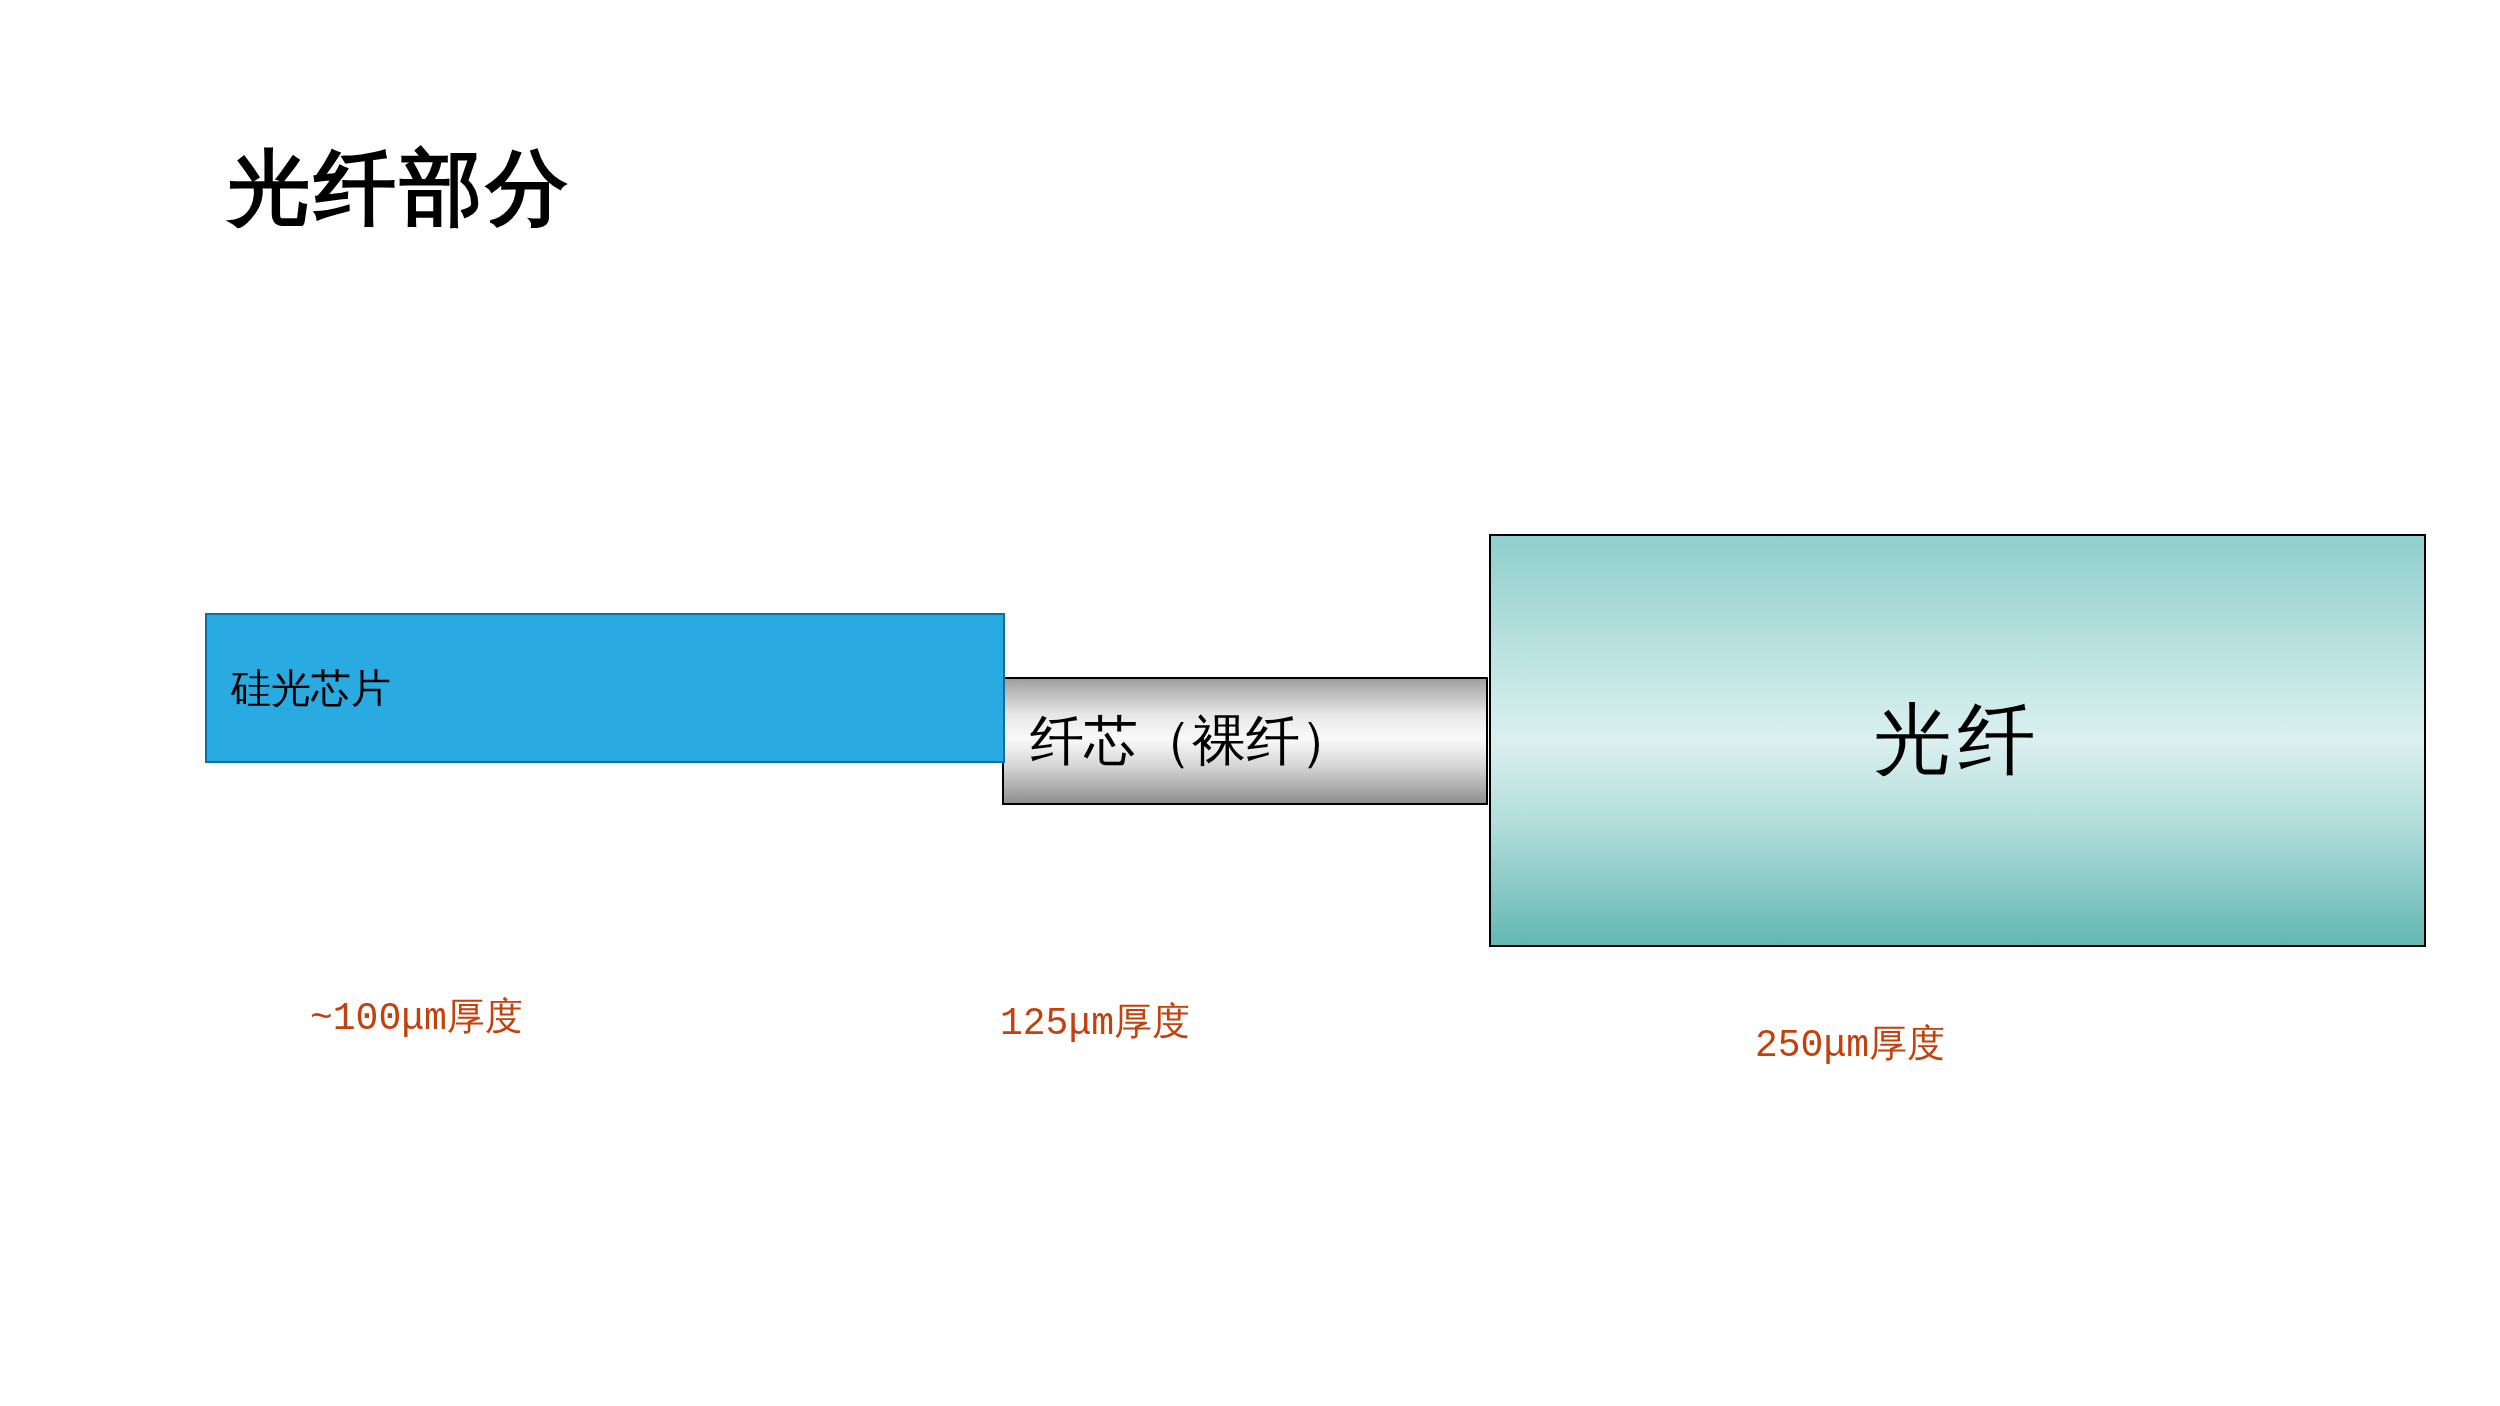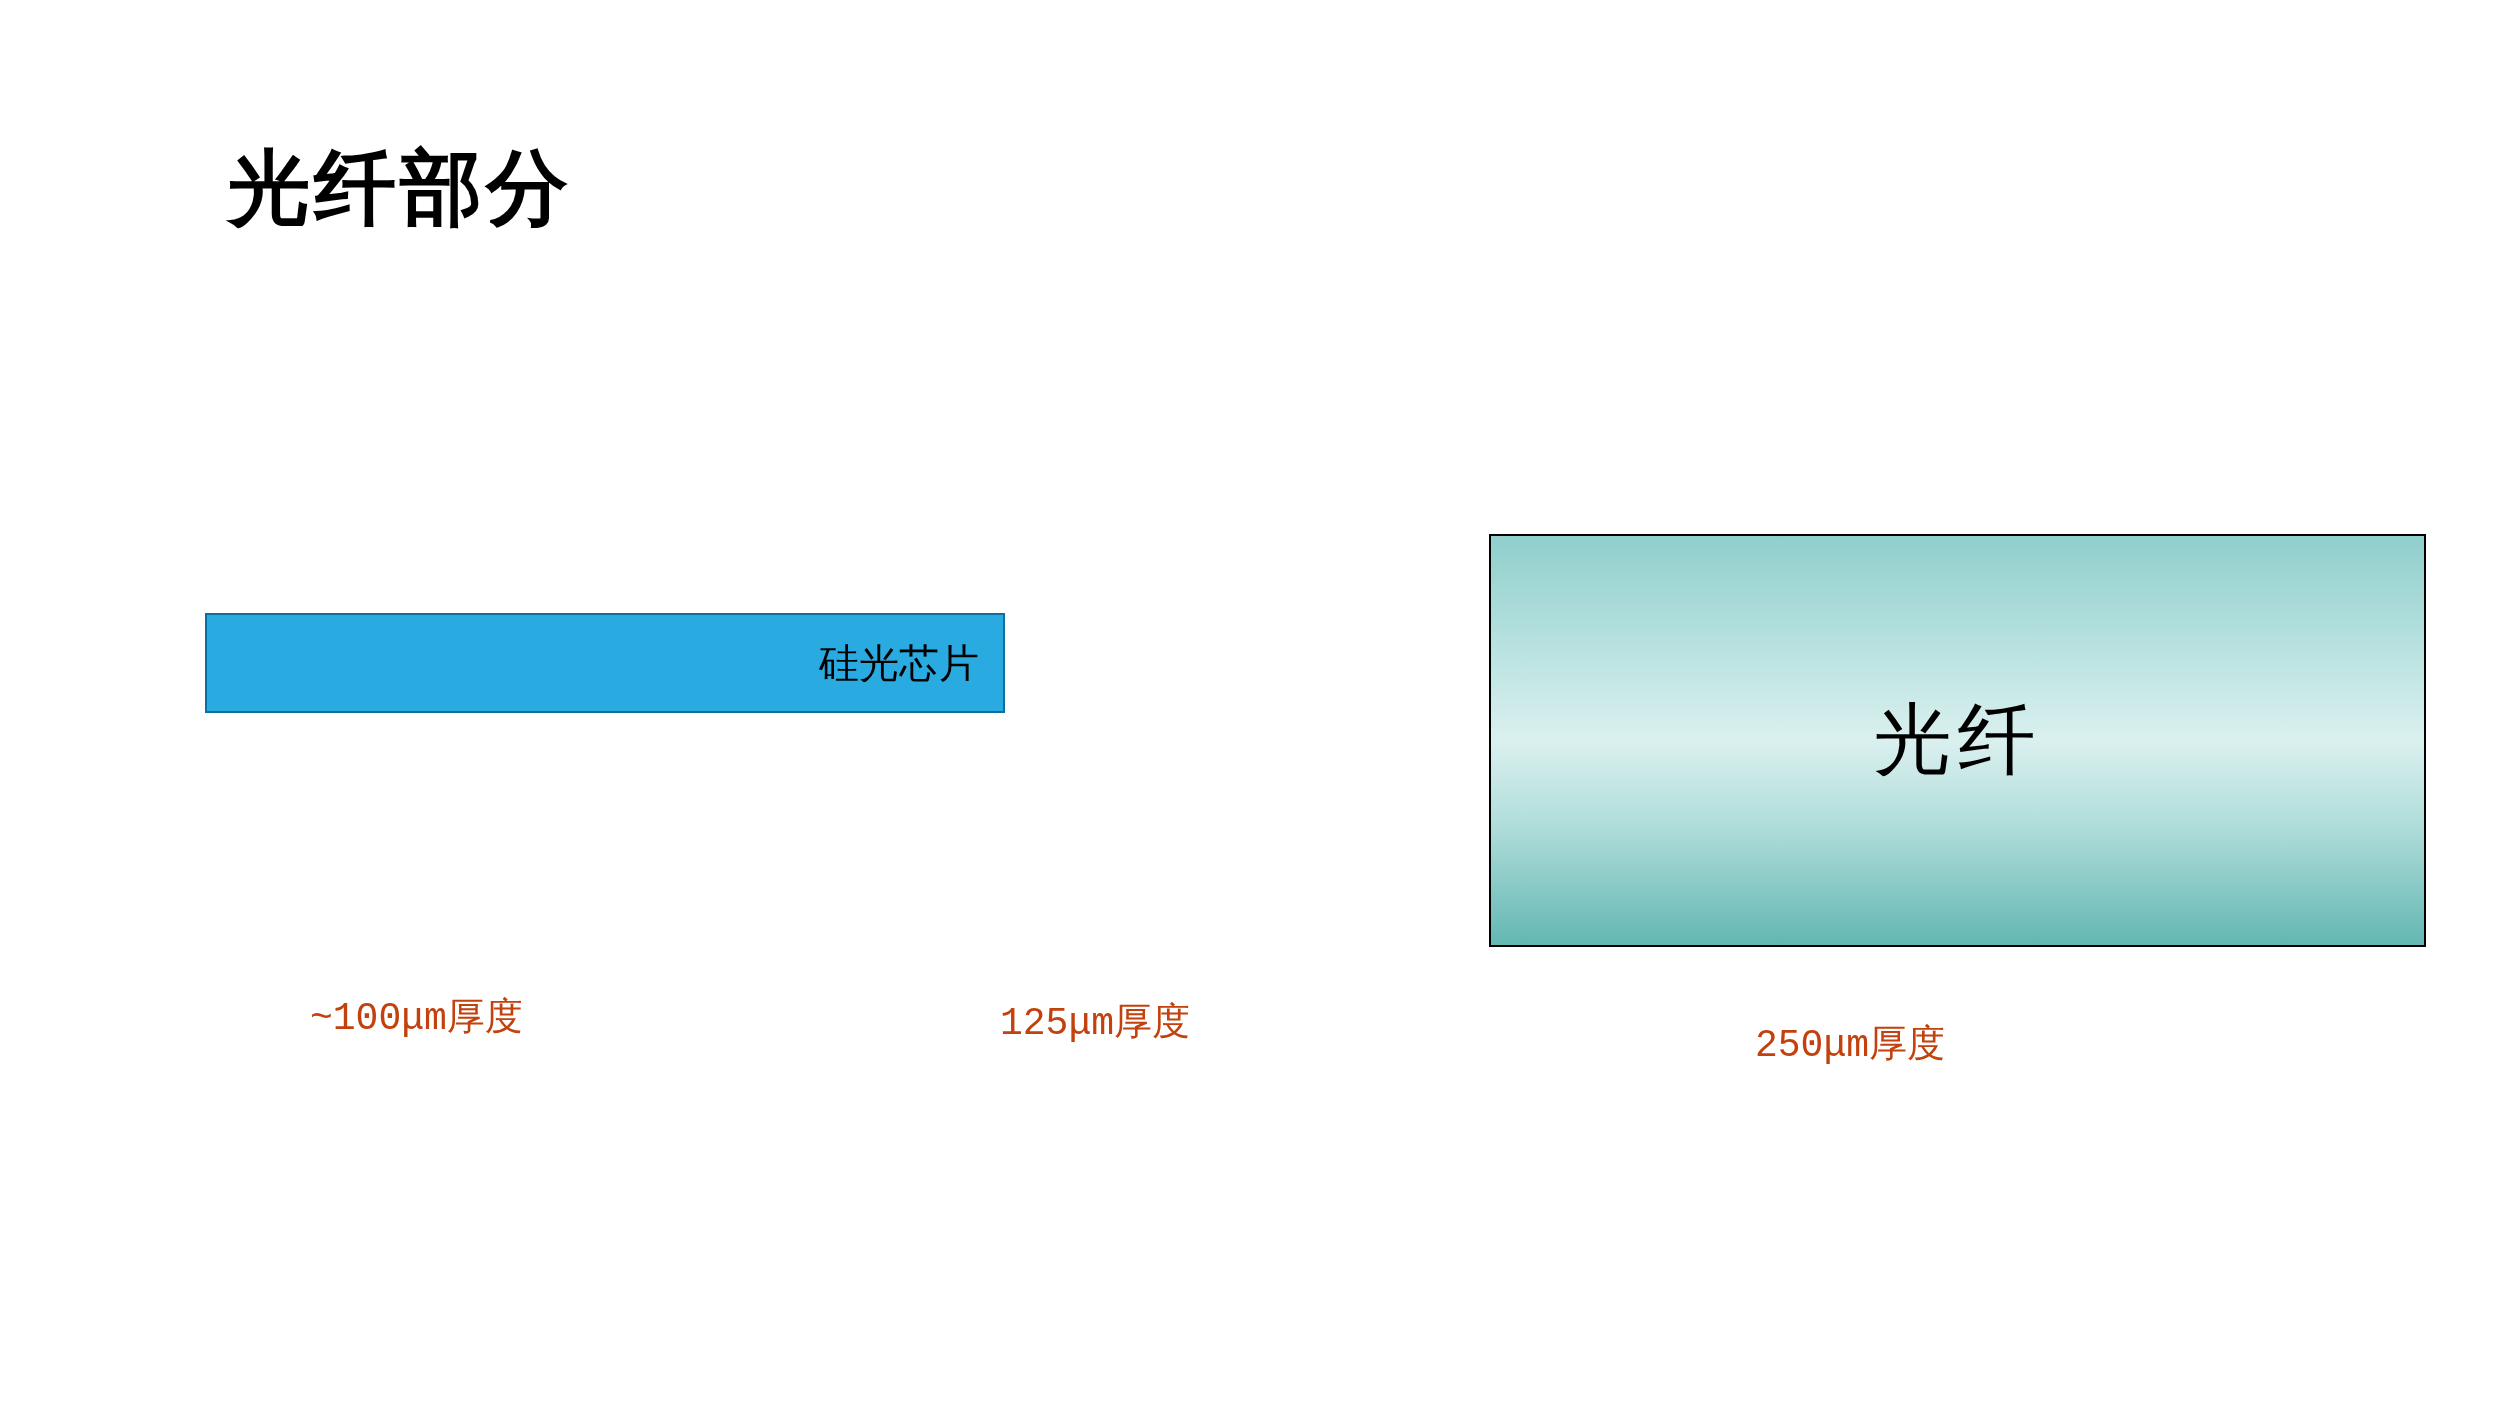--- a/index.html
+++ b/index.html
@@ -29,24 +29,24 @@
     position: absolute;
     display: flex;
     align-items: center;
     border: 2px solid #000000;
     color: #000000;
   }
   .chip {
     left: 181px;
     top: 589px;
     width: 800px;
-    height: 100px;
+    height: 150px;
     background: #29ABE2;
     border: 2px solid #0d6ea0;
-    justify-content: flex-end;
+    justify-content: flex-start;
     font-size: 40px;
     z-index: 2;
   }
   .core {
     left: 978px;
     top: 653px;
     width: 486px;
     height: 128px;
     background: linear-gradient(to bottom,
       #9f9f9f 0%, #e6e6e6 28%, #fafafa 48%, #d6d6d6 70%, #8f8f8f 100%);
@@ -81,20 +81,23 @@
 <body>
 
 <div class="canvas">
 
   <h1 class="title">光纤部分</h1>
 
   <div class="part chip">
     <span>硅光芯片</span>
   </div>
 
+  <div class="part core">
+    <span>纤芯（裸纤）</span>
+  </div>
 
   <div class="part fiber">
     <span>光纤</span>
   </div>
 
   <div class="thickness t-chip">~100μm厚度</div>
 
   <div class="thickness t-core">125μm厚度</div>
 
   <div class="thickness t-fiber">250μm厚度</div>

